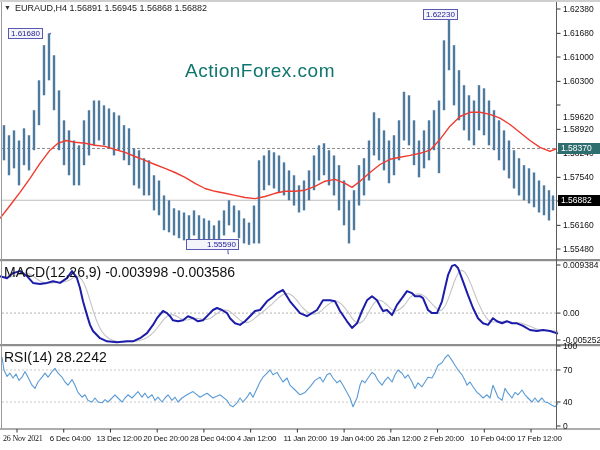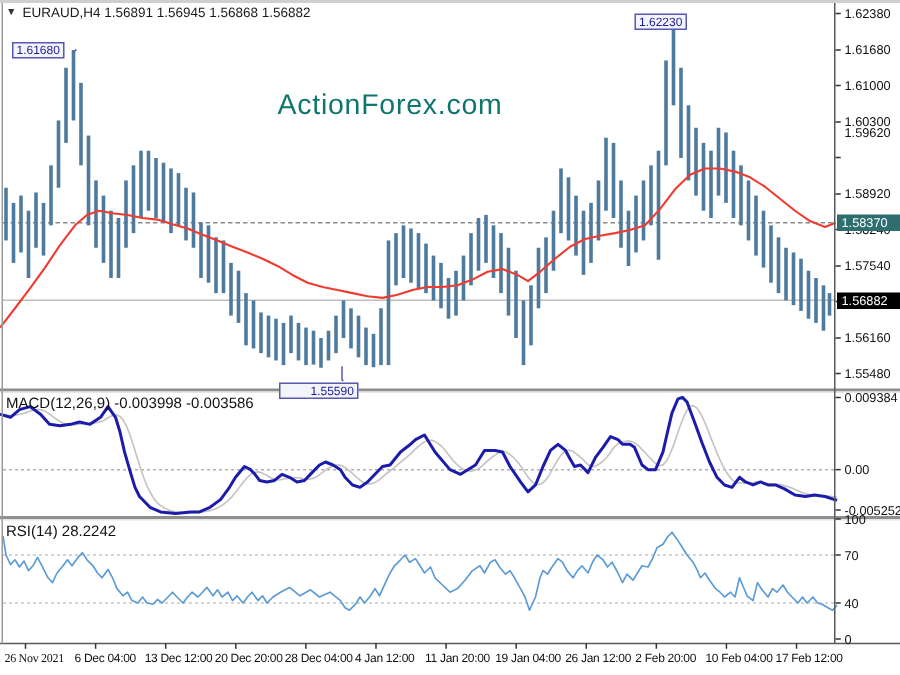--- a/index.html
+++ b/index.html
@@ -4,21 +4,21 @@
 <style>
   html,body{margin:0;padding:0;background:#fff;}
   #stage{position:relative;width:600px;height:450px;background:#fff;overflow:hidden;
          font-family:"Liberation Sans",sans-serif;-webkit-font-smoothing:antialiased;}
   #watermark{position:absolute;left:120px;top:60px;width:280px;text-align:center;
              font-size:19px;letter-spacing:.5px;color:#0f766e;z-index:1;}
   #chart-svg{position:absolute;left:0;top:0;z-index:2;}
   .panel-hit{position:absolute;left:2px;z-index:3;}
   #hdr{position:absolute;left:4px;top:3px;z-index:4;font-size:9px;color:#1a1a1a;white-space:nowrap;}
   #hdr .tri{display:inline-block;font-size:7px;color:#333;margin-right:4px;vertical-align:1px;}
-  .indlab{position:absolute;left:4px;z-index:4;font-size:10px;color:#111;white-space:nowrap;}
+  .indlab{position:absolute;left:4px;z-index:4;font-size:14px;color:#111;white-space:nowrap;}
   #macd-lab{top:264px;} #rsi-lab{top:349px;}
   .axis-lab{position:absolute;left:563px;z-index:4;font-size:8.5px;color:#111;white-space:nowrap;}
   .time-lab{position:absolute;z-index:4;font-size:8px;color:#111;white-space:nowrap;letter-spacing:-0.2px;top:434px;}
   .badge{position:absolute;left:558px;width:41px;height:11px;z-index:5;color:#fff;
          font-size:8.5px;line-height:11px;padding-left:3px;}
   .callout{position:absolute;z-index:5;height:9px;line-height:9px;font-size:8px;
            padding:0 2px;border:1px solid;background:#f4f4fb;white-space:nowrap;}
 </style>
 </head>
 <body>
@@ -203,21 +203,21 @@
     <span class="tri">▼</span><span>EURAUD,H4  1.56891 1.56945 1.56868 1.56882</span>
   </div>
   <div class="indlab" id="macd-lab">MACD(12,26,9) -0.003998 -0.003586</div>
   <div class="indlab" id="rsi-lab">RSI(14) 28.2242</div>
 
   <div id="labels-layer">
       <div class="axis-lab" style="top: 4px;">1.62380</div>
       <div class="axis-lab" style="top: 28.3478px;">1.61680</div>
       <div class="axis-lab" style="top: 52px;">1.61000</div>
       <div class="axis-lab" style="top: 76.3478px;">1.60300</div>
-      <div class="axis-lab" style="top: 83px; text-align: center;">1.59620</div>
+      <div class="axis-lab" style="top: 112px; text-align: center;">1.59620</div>
       <div class="axis-lab" style="top: 124.348px;">1.58920</div>
       <div class="axis-lab" style="top: 148px;">1.58240</div>
       <div class="axis-lab" style="top: 172.348px;">1.57540</div>
       <div class="axis-lab" style="top: 196px;">1.56860</div>
       <div class="axis-lab" style="top: 220.348px;">1.56160</div>
       <div class="axis-lab" style="top: 244px; text-align: right;">1.55480</div>
       <div class="axis-lab" style="top: 260px;">0.009384</div>
       <div class="axis-lab" style="top: 308.087px;">0.00</div>
       <div class="axis-lab" style="top: 335px;">-0.005252</div>
       <div class="axis-lab" style="top: 341px;">100</div>
@@ -233,15 +233,15 @@
       <div class="time-lab" style="left: 283.38px;">11 Jan 20:00</div>
       <div class="time-lab" style="left: 330.11px;">19 Jan 04:00</div>
       <div class="time-lab" style="left: 376.84px;">26 Jan 12:00</div>
       <div class="time-lab" style="left: 423.57px;">2 Feb 20:00</div>
       <div class="time-lab" style="left: 470.3px;">10 Feb 04:00</div>
       <div class="time-lab" style="left: 517.03px;">17 Feb 12:00</div>
       <div class="badge" style="top: 142.978px; background: rgb(46, 110, 110);">1.58370</div>
       <div class="badge" style="top: 194.735px; background: rgb(0, 0, 0);">1.56882</div>
       <div class="callout" style="left: 8px; top: 27.8478px; border-color: rgb(89, 89, 176); color: rgb(28, 28, 150);">1.61680</div>
       <div class="callout" style="left: 391px; top: 8.71739px; border-color: rgb(89, 89, 176); color: rgb(28, 28, 150); margin-left: 32px;">1.62230</div>
-      <div class="callout" style="left: 186px; top: 255px; border-color: rgb(89, 89, 176); color: rgb(28, 28, 150); padding-left: 20px;">1.55590</div>
+      <div class="callout" style="left: 186px; top: 239px; border-color: rgb(89, 89, 176); color: rgb(28, 28, 150); padding-left: 20px;">1.55590</div>
     </div>
 </div>
 
 </body></html>

